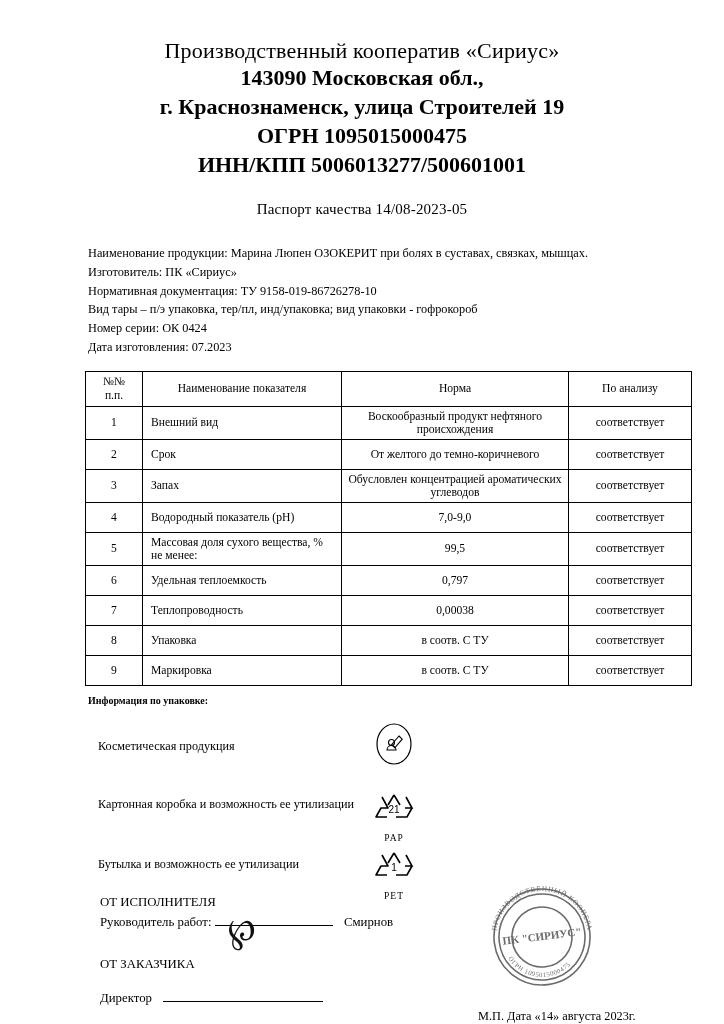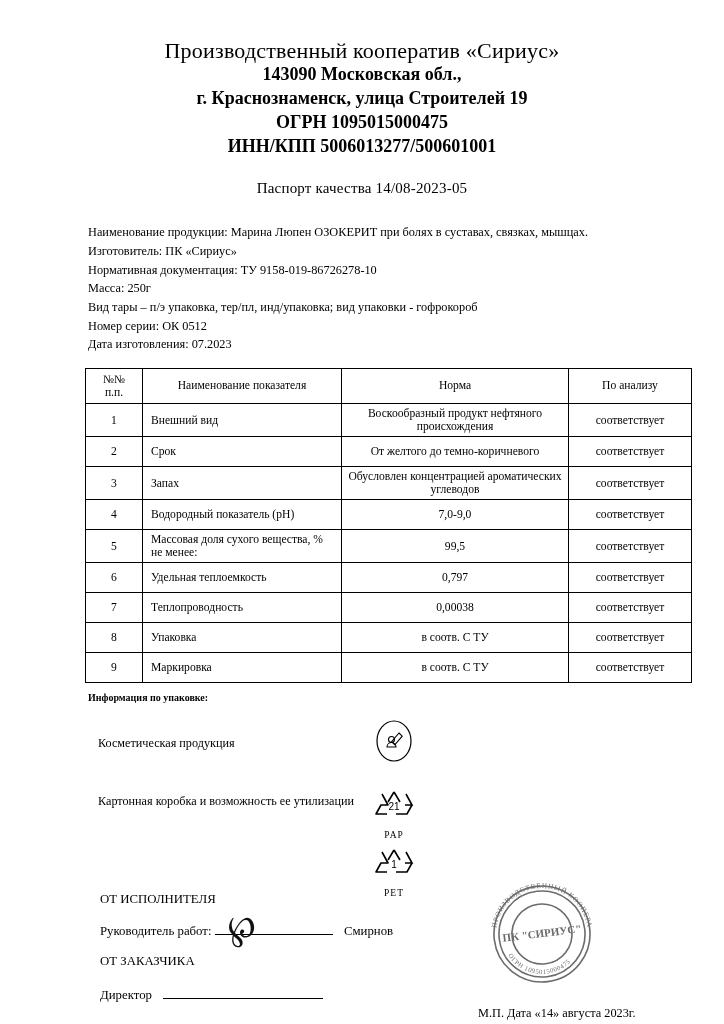--- a/index.html
+++ b/index.html
@@ -28,21 +28,21 @@
     text-align: center;
     margin-top: 38px;
   }
   .org-title {
     font-size: 22px;
     font-weight: normal;
     letter-spacing: 0.2px;
     line-height: 1.15;
   }
   .org-line {
-    font-size: 18px;
+    font-size: 22px;
     font-weight: bold;
     line-height: 1.32;
   }
   .passport-title {
     text-align: center;
     font-size: 15px;
     margin-top: 22px;
     letter-spacing: 0.2px;
   }
 
@@ -166,23 +166,22 @@
     <div class="org-line">ОГРН 1095015000475</div>
     <div class="org-line">ИНН/КПП 5006013277/500601001</div>
   </div>
 
   <div class="passport-title">Паспорт качества 14/08-2023-05</div>
 
   <div class="meta">
     <div class="row"><span>Наименование продукции:</span> <span>Марина Люпен ОЗОКЕРИТ при болях в суставах, связках, мышцах.</span></div>
     <div class="row"><span>Изготовитель:</span> <span>ПК «Сириус»</span></div>
     <div class="row"><span>Нормативная документация:</span> <span>ТУ  9158-019-86726278-10</span></div>
-    <div class="row"><span>Масса:</span> <span>250г</span></div>
     <div class="row"><span>Вид тары – п/э упаковка, тер/пл, инд/упаковка; вид упаковки  - гофрокороб</span></div>
-    <div class="row"><span>Номер серии:</span> <span>ОК 0512</span></div>
+    <div class="row"><span>Номер серии:</span> <span>ОК 0424</span></div>
     <div class="row"><span>Дата изготовления:</span> <span>07.2023</span></div>
   </div>
 
   <div class="tbl-wrap">
     <table class="spec">
       <thead>
         <tr>
           <th class="col-num">
             <div>№№</div>
             <div>п.п.</div>
@@ -270,36 +269,37 @@
       <svg width="44" height="40" viewBox="0 0 44 40" aria-hidden="true">
         <path d="M10 9 L16 20 L9 20 L4 29 L15 29" fill="none" stroke="#000" stroke-width="1.6" stroke-linejoin="round"></path>
         <path d="M22 7 L28 17 M34 9 L40 20 L33 20" fill="none" stroke="#000" stroke-width="1.6"></path>
         <path d="M40 20 L35 29 L24 29" fill="none" stroke="#000" stroke-width="1.6"></path>
         <path d="M22 7 L16 17" fill="none" stroke="#000" stroke-width="1.6"></path>
         <text x="22" y="25" text-anchor="middle" font-family="Liberation Sans, sans-serif" font-size="10" fill="#000">21</text>
       </svg>
       <div class="cap">PAP</div>
     </div>
 
+    <div class="pack-row" style="top:140px;">Бутылка и возможность ее утилизации</div>
     <div class="pack-icon" style="top:130px;">
       <svg width="44" height="40" viewBox="0 0 44 40" aria-hidden="true">
         <path d="M10 9 L16 20 L9 20 L4 29 L15 29" fill="none" stroke="#000" stroke-width="1.6" stroke-linejoin="round"></path>
         <path d="M22 7 L28 17 M34 9 L40 20 L33 20" fill="none" stroke="#000" stroke-width="1.6"></path>
         <path d="M40 20 L35 29 L24 29" fill="none" stroke="#000" stroke-width="1.6"></path>
         <path d="M22 7 L16 17" fill="none" stroke="#000" stroke-width="1.6"></path>
         <text x="22" y="25" text-anchor="middle" font-family="Liberation Sans, sans-serif" font-size="10" fill="#000">1</text>
       </svg>
       <div class="cap">PET</div>
     </div>
   </div>
 
   <div class="signs">
     <div class="sig-line" style="left:100px; top:0;">ОТ ИСПОЛНИТЕЛЯ</div>
 
-    <div class="sig-line" style="left:100px; top:30px;">
+    <div class="sig-line" style="left:100px; top:18px;">
       <span>Руководитель работ:</span>
       <span class="sig-rule" style="width:118px;"></span>
       <span style="margin-left:8px;">Смирнов</span>
     </div>
     <div class="signature-mark">℘</div>
 
     <div class="sig-line" style="left:100px; top:62px;">ОТ ЗАКАЗЧИКА</div>
 
     <div class="sig-line" style="left:100px; top:94px;">
       <span>Директор</span>

